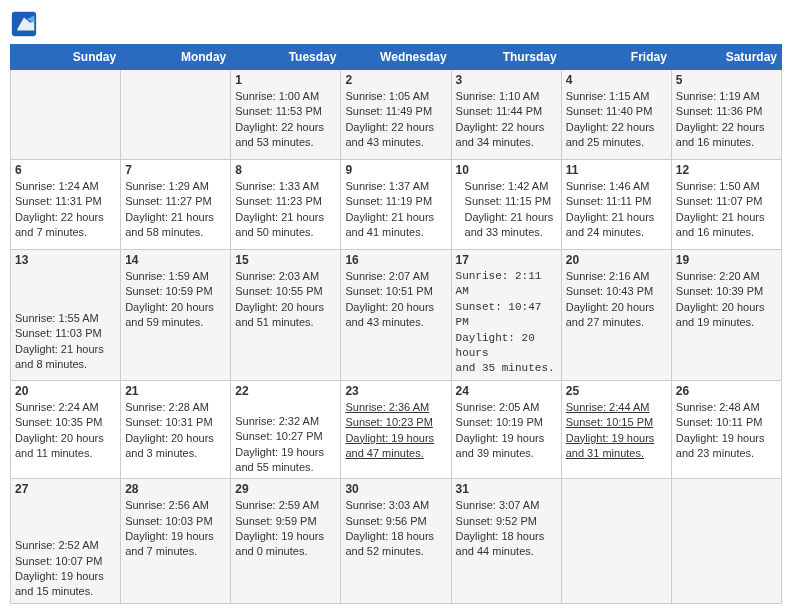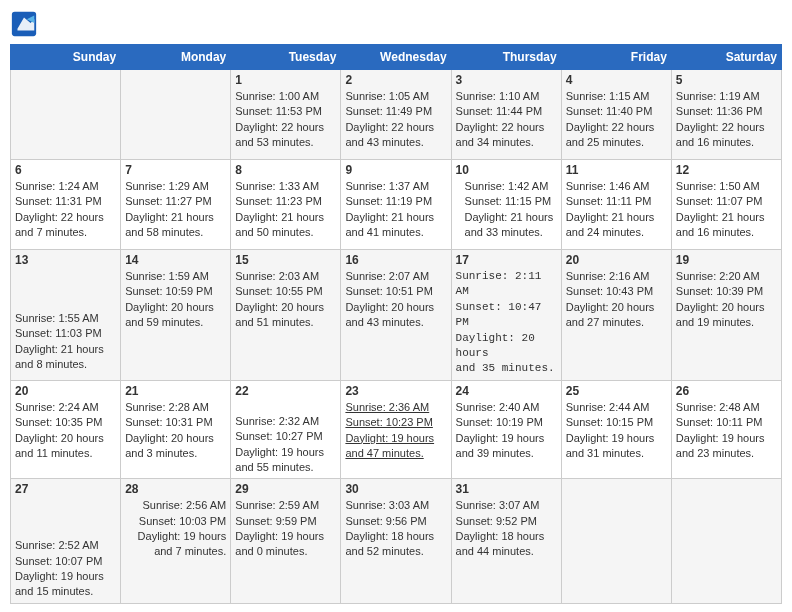--- a/index.html
+++ b/index.html
@@ -289,28 +289,28 @@
         </td>
         <td>
           <span class="day-number">23</span>
           <div class="day-info" style="white-space: pre-line; text-decoration: underline;">Sunrise: 2:36 AM
 Sunset: 10:23 PM
 Daylight: 19 hours
 and 47 minutes.</div>
         </td>
         <td>
           <span class="day-number">24</span>
-          <div class="day-info" style="white-space: pre-line;">Sunrise: 2:40 AM
+          <div class="day-info" style="white-space: pre-line;">Sunrise: 2:05 AM
 Sunset: 10:19 PM
 Daylight: 19 hours
 and 39 minutes.</div>
         </td>
         <td>
           <span class="day-number">25</span>
-          <div class="day-info" style="white-space: pre-line;">Sunrise: 2:44 AM
+          <div class="day-info" style="white-space: pre-line; text-decoration: underline;">Sunrise: 2:44 AM
 Sunset: 10:15 PM
 Daylight: 19 hours
 and 31 minutes.</div>
         </td>
         <td>
           <span class="day-number">26</span>
           <div class="day-info" style="white-space: pre-line;">Sunrise: 2:48 AM
 Sunset: 10:11 PM
 Daylight: 19 hours
 and 23 minutes.</div>
@@ -319,21 +319,21 @@
       <tr>
         <td>
           <span class="day-number">27</span>
           <div class="day-info" style="white-space: pre-line; margin-top: 42px;">Sunrise: 2:52 AM
 Sunset: 10:07 PM
 Daylight: 19 hours
 and 15 minutes.</div>
         </td>
         <td>
           <span class="day-number">28</span>
-          <div class="day-info" style="white-space: pre-line; text-align: right;">Sunrise: 2:56 AM
+          <div class="day-info" style="white-space: pre-line;">Sunrise: 2:56 AM
 Sunset: 10:03 PM
 Daylight: 19 hours
 and 7 minutes.</div>
         </td>
         <td>
           <span class="day-number">29</span>
           <div class="day-info" style="white-space: pre-line;">Sunrise: 2:59 AM
 Sunset: 9:59 PM
 Daylight: 19 hours
 and 0 minutes.</div>

